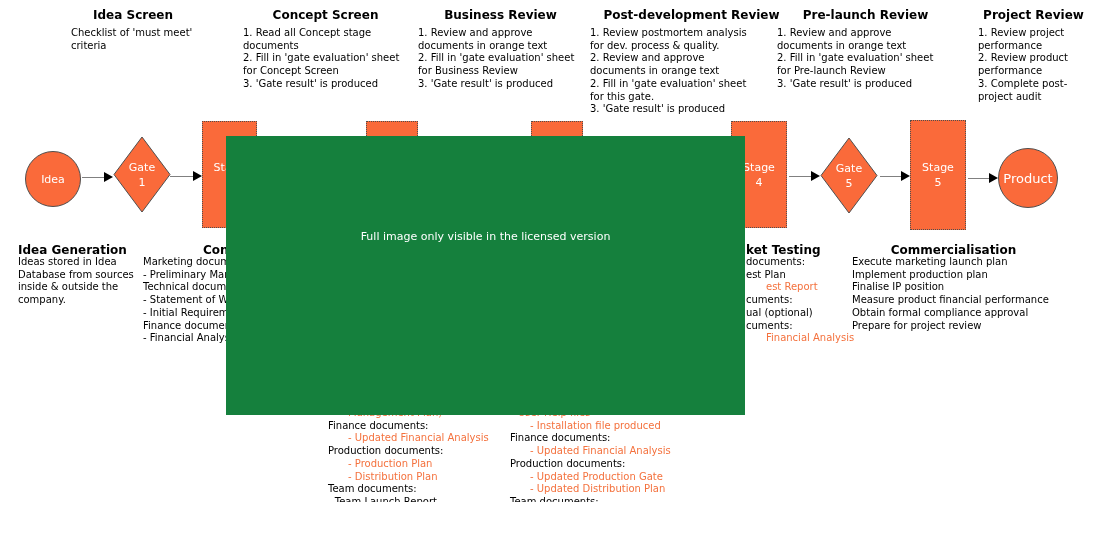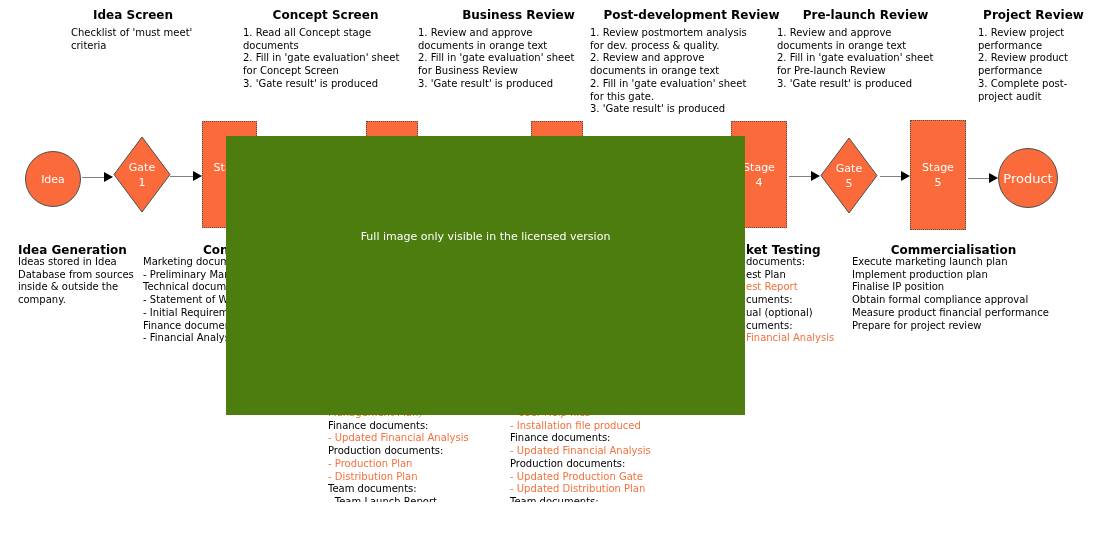--- a/index.html
+++ b/index.html
@@ -2,34 +2,34 @@
 <html><head>
 <meta charset="utf-8">
 <style>
   html,body{margin:0;padding:0;background:#fff;}
   .canvas{position:relative;width:1097px;height:502px;background:#ffffff;overflow:hidden;
           font-family:"DejaVu Sans","Liberation Sans",sans-serif;color:#000;}
   .sec-title{position:absolute;font-weight:bold;font-size:12px;white-space:nowrap;text-align:center;}
   .sec-title.left{text-align:center;}
   .body-block{position:absolute;}
   .ln{font-size:10px;line-height:12.7px;white-space:nowrap;}
-  .o{color:#f4713d;}
+  .o{color:#f4713d;padding-left:20px;}
   .ind{padding-left:8px;}
   .shape{position:absolute;box-sizing:border-box;background:#fa6a3a;color:#fff;
          display:flex;align-items:center;justify-content:center;text-align:center;}
   .rect{border:1px dotted #4f4f4f;flex-direction:column;font-size:11px;line-height:15px;}
   .circle{border:1px solid #4f4f4f;border-radius:50%;font-size:11px;}
   .dwrap{position:absolute;}
   .dwrap svg{position:absolute;left:0;top:0;}
   .dlabel{position:absolute;left:0;top:0;width:100%;height:100%;display:flex;flex-direction:column;
           align-items:center;justify-content:center;color:#fff;font-size:11px;line-height:15px;}
   .aline{position:absolute;height:1px;background:#808080;}
   .ahead{position:absolute;width:0;height:0;border-left:9px solid #000;
          border-top:5px solid transparent;border-bottom:5px solid transparent;}
-  .overlay{position:absolute;left:226px;top:136px;width:519px;height:279px;background:#4d7c0f;z-index:10;}
+  .overlay{position:absolute;left:226px;top:136px;width:519px;height:279px;background:#15803d;z-index:10;}
   .ovtext{position:absolute;top:94px;left:0;width:100%;text-align:center;color:#fff;font-size:11px;white-space:nowrap;}
 </style>
 </head>
 <body>
 
 <div class="canvas">
 
   <div class="sec-title" style="left:71px;top:8px;width:124px">Idea Screen</div>
   <div class="body-block" style="left:71px;top:27px">
     <div class="ln">Checklist of 'must meet'</div>
@@ -38,21 +38,21 @@
 
   <div class="sec-title" style="left:243px;top:8px;width:165px">Concept Screen</div>
   <div class="body-block" style="left:243px;top:27px">
     <div class="ln">1. Read all Concept stage</div>
     <div class="ln">documents</div>
     <div class="ln">2. Fill in 'gate evaluation' sheet</div>
     <div class="ln">for Concept Screen</div>
     <div class="ln">3. 'Gate result' is produced</div>
   </div>
 
-  <div class="sec-title" style="left:436px;top:8px;width:165px">Business Review</div>
+  <div class="sec-title" style="left:418px;top:8px;width:165px">Business Review</div>
   <div class="body-block" style="left:418px;top:27px">
     <div class="ln">1. Review and approve</div>
     <div class="ln">documents in orange text</div>
     <div class="ln">2. Fill in 'gate evaluation' sheet</div>
     <div class="ln">for Business Review</div>
     <div class="ln">3. 'Gate result' is produced</div>
   </div>
 
   <div class="sec-title" style="left:590px;top:8px;width:203px">Post-development Review</div>
   <div class="body-block" style="left:590px;top:27px">
@@ -174,22 +174,22 @@
     <div class="ln">ual (optional)</div>
     <div class="ln">cuments:</div>
     <div class="ln o">Financial Analysis</div>
   </div>
 
   <div class="sec-title" style="left:852px;top:243px;width:203px">Commercialisation</div>
   <div class="body-block" style="left:852px;top:256px">
     <div class="ln">Execute marketing launch plan</div>
     <div class="ln">Implement production plan</div>
     <div class="ln">Finalise IP position</div>
+    <div class="ln">Measure product financial performance</div>
     <div class="ln">Obtain formal compliance approval</div>
-    <div class="ln">Measure product financial performance</div>
     <div class="ln">Prepare for project review</div>
   </div>
 
   <div class="body-block" style="left:328px;top:407px">
     <div class="ln o">Management Plan)</div>
     <div class="ln">Finance documents:</div>
     <div class="ln o">- Updated Financial Analysis</div>
     <div class="ln">Production documents:</div>
     <div class="ln o">- Production Plan</div>
     <div class="ln o">- Distribution Plan</div>

